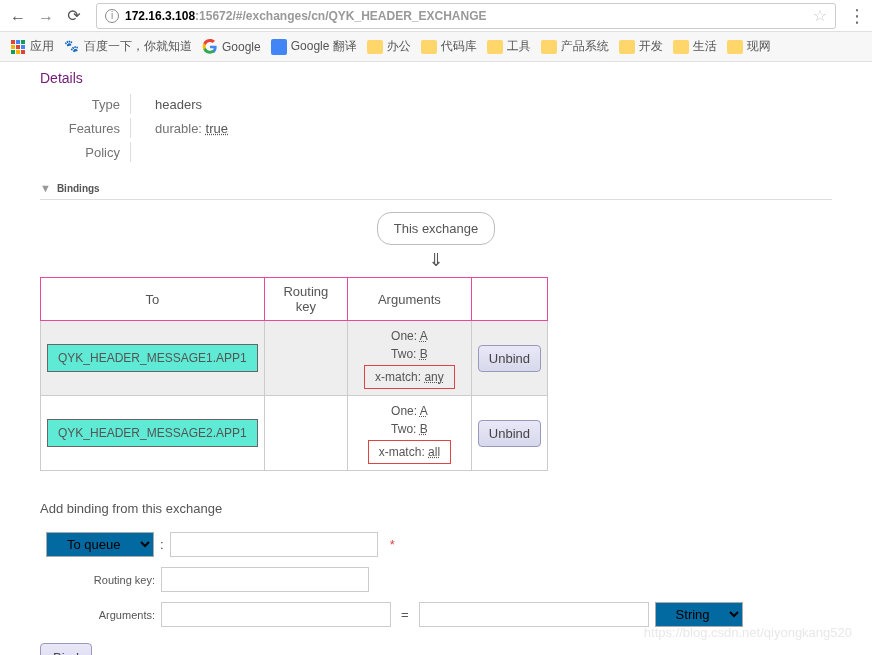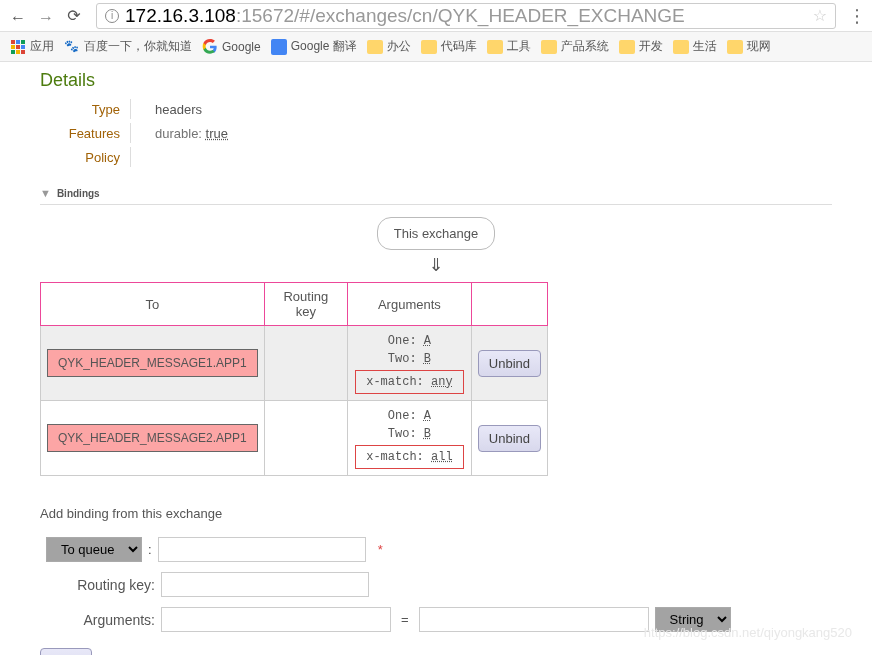--- a/index.html
+++ b/index.html
@@ -4,68 +4,68 @@
   <style>
     * { box-sizing: border-box; margin: 0; padding: 0; }
     body { font-family: Arial, sans-serif; font-size: 13px; color: #444; width: 872px; }
     
     
     .browser-bar { display: flex; align-items: center; height: 32px; background: #fff; border-bottom: 1px solid #e0e0e0; padding: 0 6px; gap: 4px; }
     .nav-btn { width: 24px; height: 24px; display: flex; align-items: center; justify-content: center; color: #888; background: none; border: none; font-size: 16px; }
     .nav-btn.active { color: #555; }
     .url-bar { flex: 1; display: flex; align-items: center; height: 26px; border: 1px solid #ccc; border-radius: 3px; padding: 0 8px; margin-left: 6px; }
     .url-icon { color: #888; font-size: 12px; margin-right: 6px; border: 1px solid #888; border-radius: 50%; width: 14px; height: 14px; display: flex; align-items: center; justify-content: center; font-size: 10px; }
-    .url-text { font-size: 19px; color: #333; }
+    .url-text { font-size: 12px; color: #333; font-weight: bold; }
     .url-text .host { color: #000; }
     .url-text .rest { color: #999; }
     .star-icon { color: #ccc; font-size: 16px; margin-left: auto; }
     .menu-icon { color: #666; font-size: 18px; margin-left: 8px; }
     
     
     .bookmarks-bar { display: flex; align-items: center; height: 30px; background: #f7f7f7; border-bottom: 1px solid #e0e0e0; padding: 0 10px; gap: 10px; font-size: 12px; }
     .apps-icon { width: 16px; height: 16px; }
     .bookmark { display: flex; align-items: center; gap: 4px; color: #555; }
     .folder-icon { width: 16px; height: 14px; background: #ffd66b; border-radius: 2px; display: inline-block; }
     .baidu-icon { width: 16px; height: 16px; color: #3385ff; }
     .google-g { width: 16px; height: 16px; }
     .google-tr { width: 16px; height: 16px; background: #4285f4; border-radius: 2px; position: relative; }
     
     
     .content { padding: 4px 40px 20px 40px; }
-    .details-heading { font-size: 18px; color: #4d7c0f; padding: 4px 0 6px; }
+    .details-heading { font-size: 14px; color: #701a75; padding: 4px 0 6px; }
     .props { margin-left: 20px; }
     .props-row { display: flex; align-items: center; padding: 2px 0; font-size: 13px; }
-    .props-label { width: 70px; text-align: right; padding-right: 10px; color: #a16207; }
+    .props-label { width: 70px; text-align: right; padding-right: 10px; color: #737373; }
     .props-value { padding-left: 24px; color: #555; border-left: 1px solid #ddd; min-height: 20px; display: flex; align-items: center; }
     .prop-inner-key { color: #737373; }
     .prop-inner-val { text-decoration: underline dotted; cursor: help; }
     
     .section-header { display: flex; align-items: center; gap: 6px; margin: 18px 0 12px; padding-bottom: 5px; border-bottom: 1px solid #ddd; }
     .section-header .arrow { color: #999; font-size: 11px; }
     .section-header .title { font-weight: bold; color: #555; font-size: 10px; }
     
     .exchange-box-wrapper { text-align: center; margin-bottom: 4px; }
     .exchange-box { display: inline-block; border: 1px solid #bbb; border-radius: 14px; padding: 8px 16px; background: #fff; color: #555; }
     .down-arrow { text-align: center; font-size: 18px; color: #555; margin-bottom: 6px; }
     
     table.bindings { border-collapse: collapse; width: 508px; margin-bottom: 30px; }
     table.bindings th { border: 1px solid #ec4899; padding: 6px 10px; background: #fff; font-weight: normal; color: #555; text-align: center; font-size: 13px; }
     table.bindings td { border: 1px solid #ccc; padding: 6px; text-align: center; vertical-align: middle; }
     table.bindings tr.row1 td { background: #eee; }
     table.bindings tr.row2 td { background: #fff; }
-    .queue-box { display: inline-block; border: 1px solid #666; background: #fca5a5; padding: 6px 10px; font-size: 12px; color: #555; }
-    .args-cell { font-size: 12px; color: #555; line-height: 1.5; position: relative; font-family: Liberation Mono, monospace; }
+    .queue-box { display: inline-block; border: 1px solid #666; background: #5eead4; padding: 6px 10px; font-size: 12px; color: #555; }
+    .args-cell { font-size: 12px; color: #555; line-height: 1.5; position: relative; }
     .args-cell .val { text-decoration: underline dotted; }
     .highlight-box { border: 1px solid #d44; display: inline-block; padding: 2px 10px; margin-top: 2px; }
     .unbind-btn { background: linear-gradient(#e8e8f8, #d8d8ec); border: 1px solid #9999bb; border-radius: 4px; padding: 5px 10px; color: #444; font-size: 13px; cursor: pointer; }
     
     .form-heading { color: #555; margin-bottom: 16px; font-size: 13px; }
     .form-row { display: flex; align-items: center; margin-bottom: 10px; gap: 6px; }
-    .form-label { width: 115px; text-align: right; color: #555; font-size: 14px; }
-    select { border: 1px solid #aaa; padding: 3px 10px; font-size: 13px; background: #a3a3a3; }
+    .form-label { width: 115px; text-align: right; color: #555; font-size: 11px; }
+    select { border: 1px solid #aaa; padding: 3px 16px; font-size: 13px; background: #0369a1; }
     input[type=text] { border: 1px solid #ccc; padding: 4px 6px; font-size: 13px; }
     .input-med { width: 208px; }
     .input-arg { width: 230px; }
     .req { color: #d44; margin-left: 6px; }
     .eq { color: #555; padding: 0 4px; }
     
     .bind-btn { background: linear-gradient(#e8e8f8, #d8d8ec); border: 1px solid #9999bb; border-radius: 4px; padding: 6px 12px; color: #444; font-size: 13px; cursor: pointer; margin-top: 6px; }
     
     .watermark { position: absolute; right: 20px; bottom: 15px; color: #e8e8e8; font-size: 13px; }
   </style>

